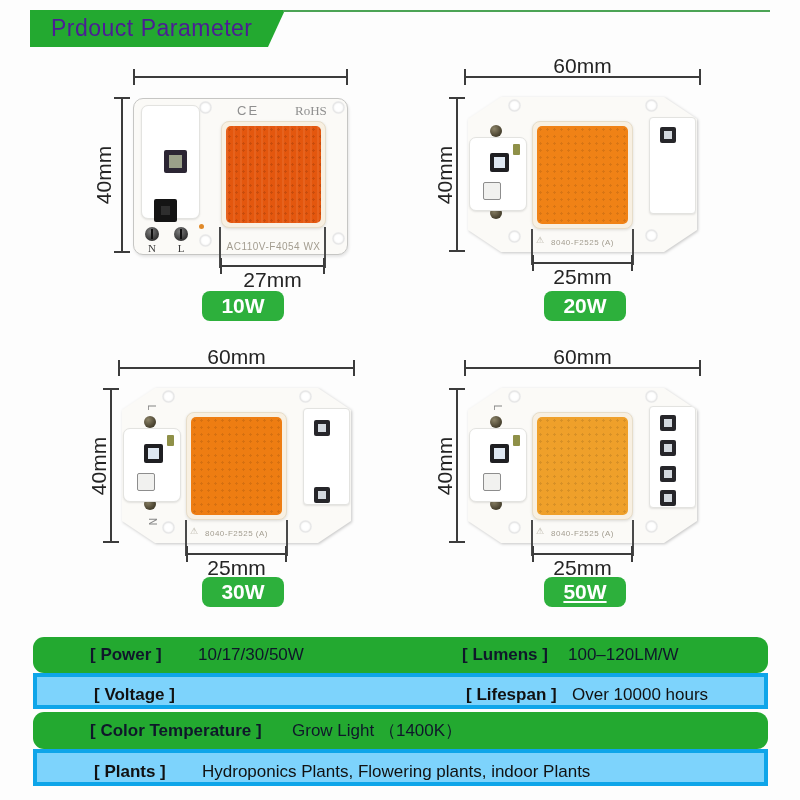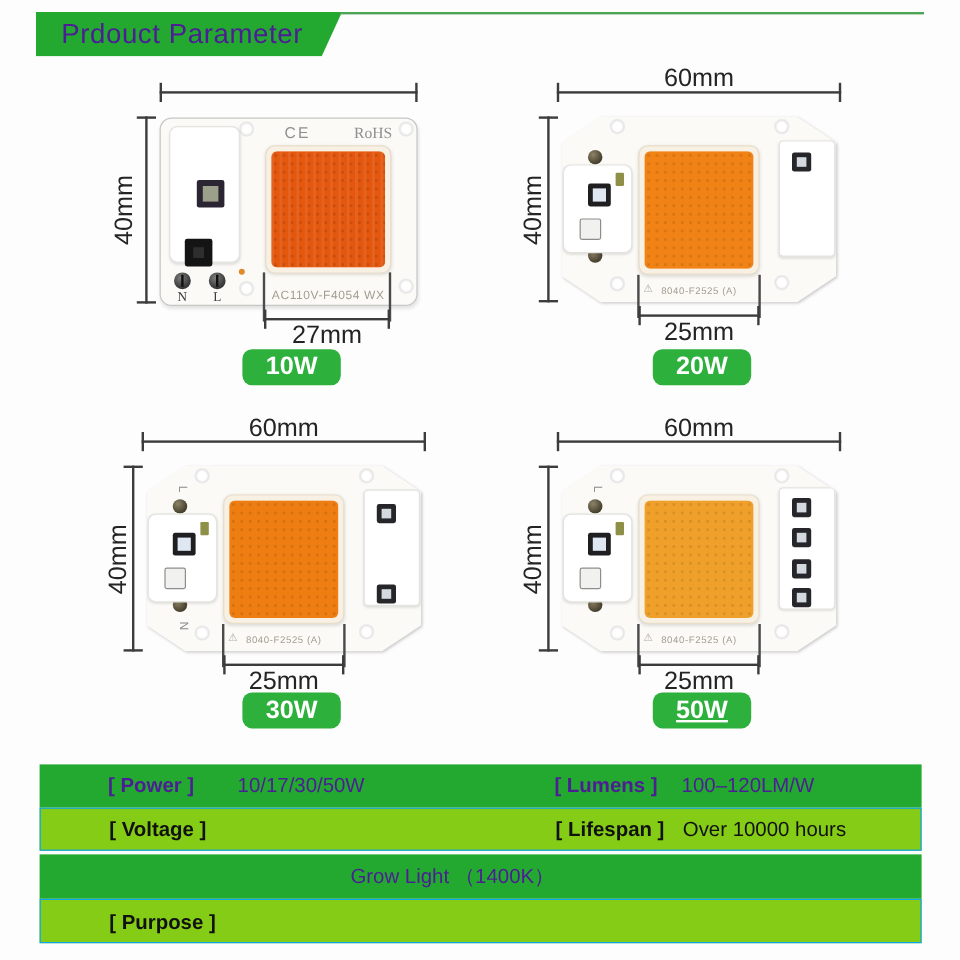--- a/index.html
+++ b/index.html
@@ -90,22 +90,22 @@
   .core50{background-color:var(--led_50w,#efa02a);}
 
   
   .pill{position:absolute;width:82px;height:30px;border-radius:8px;
     background:var(--green_pill,#2db03c);color:#fff;font-weight:bold;font-size:21px;
     text-align:center;line-height:30px;}
 
   
   .spec{position:absolute;left:33px;top:637px;width:735px;}
   .trow{position:relative;width:100%;box-sizing:border-box;}
-  .trow.green{background:var(--green,#23a930);color:#4c1d95;}
-  .trow.white{background:#84cc16;border:1px solid #0ea5e9;color:#111;}
+  .trow.green{background:var(--green,#23a930);color:#0f172a;border-radius:11px;}
+  .trow.white{background:#7dd3fc;border:4px solid #0ea5e9;color:#111;}
   .tgap{height:3px;}
   .tlabel,.tvalue{position:absolute;top:0;white-space:nowrap;font-size:17px;}
   .tlabel{font-weight:bold;}
   .h36{height:36px;}.h36 .tlabel,.h36 .tvalue{line-height:36px;}
   .h37{height:37px;}.h37 .tlabel,.h37 .tvalue{line-height:37px;}
 </style>
 </head>
 <body>
 
 <div class="banner">
@@ -271,18 +271,20 @@
     <span class="tlabel" style="left:429px;">[ Lumens ]</span>
     <span class="tvalue" style="left:535px;">100–120LM/W</span>
   </div>
   <div class="trow white h36">
     <span class="tlabel" style="left:57px;">[ Voltage ]</span>
     <span class="tlabel" style="left:429px;">[ Lifespan ]</span>
     <span class="tvalue" style="left:535px;">Over 10000 hours</span>
   </div>
   <div class="tgap"></div>
   <div class="trow green h37">
+    <span class="tlabel" style="left:57px;">[ Color Temperature ]</span>
     <span class="tvalue" style="left:259px;">Grow Light （1400K）</span>
   </div>
   <div class="trow white h37">
-    <span class="tlabel" style="left:57px;">[ Purpose ]</span>
+    <span class="tlabel" style="left:57px;">[ Plants ]</span>
+    <span class="tvalue" style="left:165px;">Hydroponics Plants, Flowering plants, indoor Plants</span>
   </div>
 </div>
 
 </body></html>

